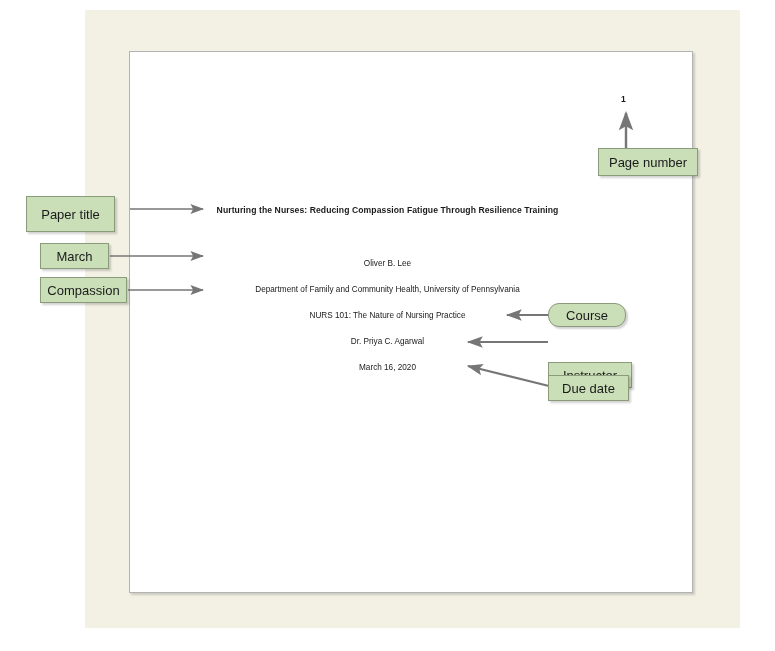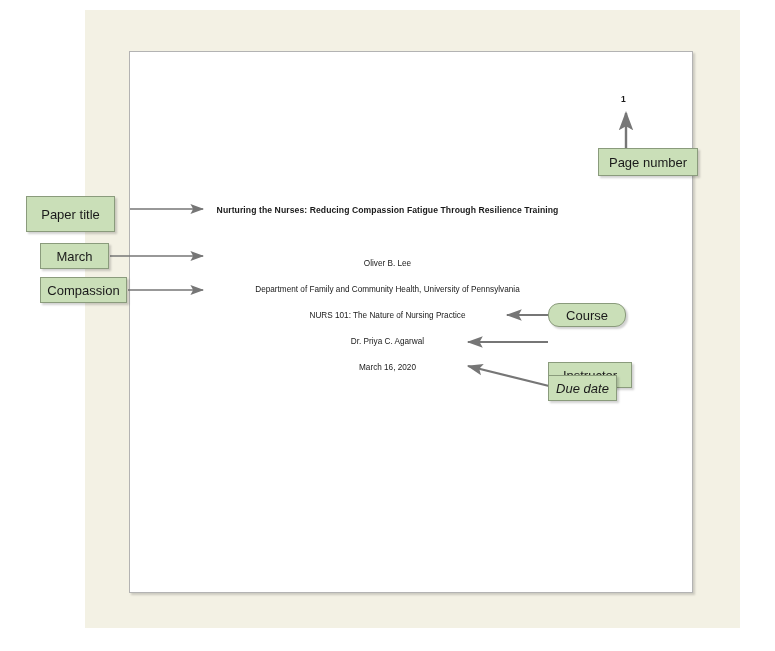--- a/index.html
+++ b/index.html
@@ -107,21 +107,21 @@
     box-sizing: border-box;
     white-space: nowrap;
   }
 
   #callout-paper-title { left: 26px;  top: 196px; width: 89px;  height: 36px; }
   #callout-author      { left: 40px;  top: 243px; width: 69px;  height: 26px; }
   #callout-affiliation { left: 40px;  top: 277px; width: 87px;  height: 26px; }
   #callout-page-number { left: 598px; top: 148px; width: 100px; height: 28px; }
   #callout-course      { left: 548px; top: 303px; width: 78px;  height: 24px; border-radius: 11px; }
   #callout-instructor  { left: 548px; top: 338px; width: 84px;  height: 26px; margin-top: 24px; }
-  #callout-due-date    { left: 548px; top: 375px; width: 69px;  height: 26px; font-style: italic; }
+  #callout-due-date    { left: 548px; top: 375px; width: 81px;  height: 26px; }
 
   
   #arrows {
     position: absolute;
     left: 0; top: 0;
     width: 775px;
     height: 651px;
     pointer-events: none;
   }
 </style>

